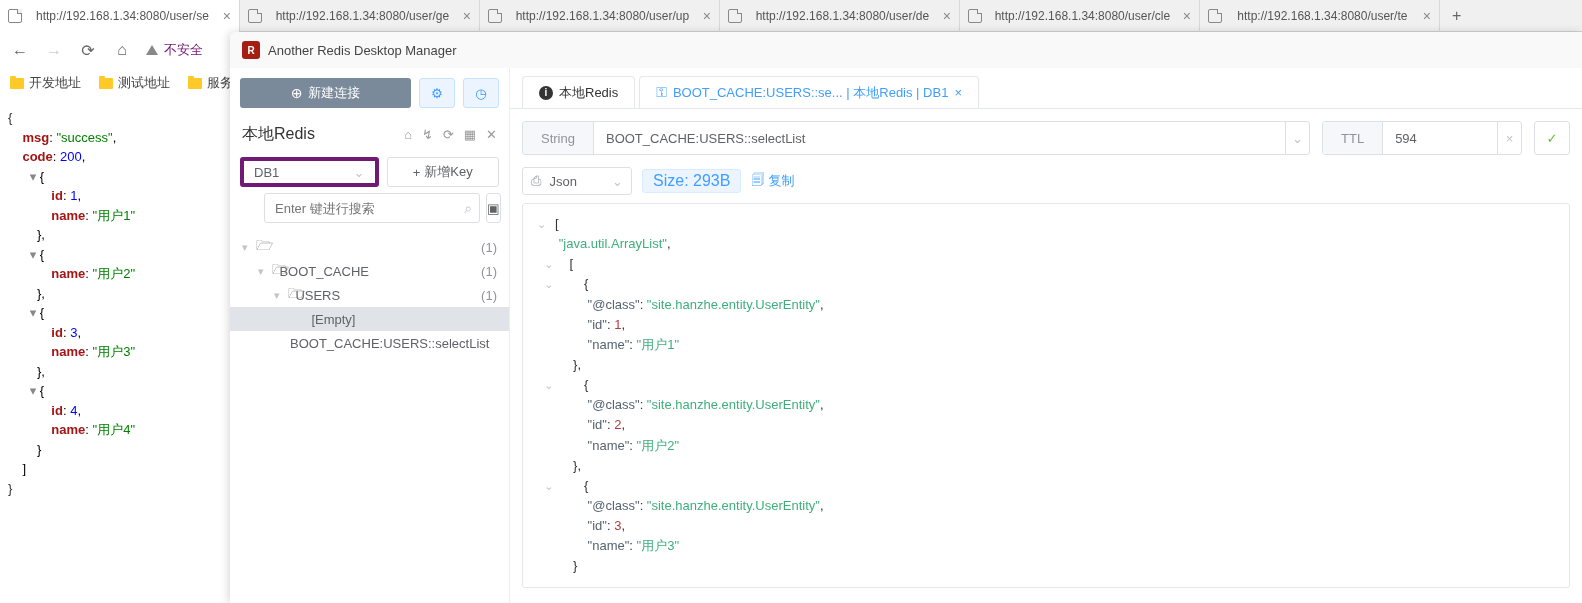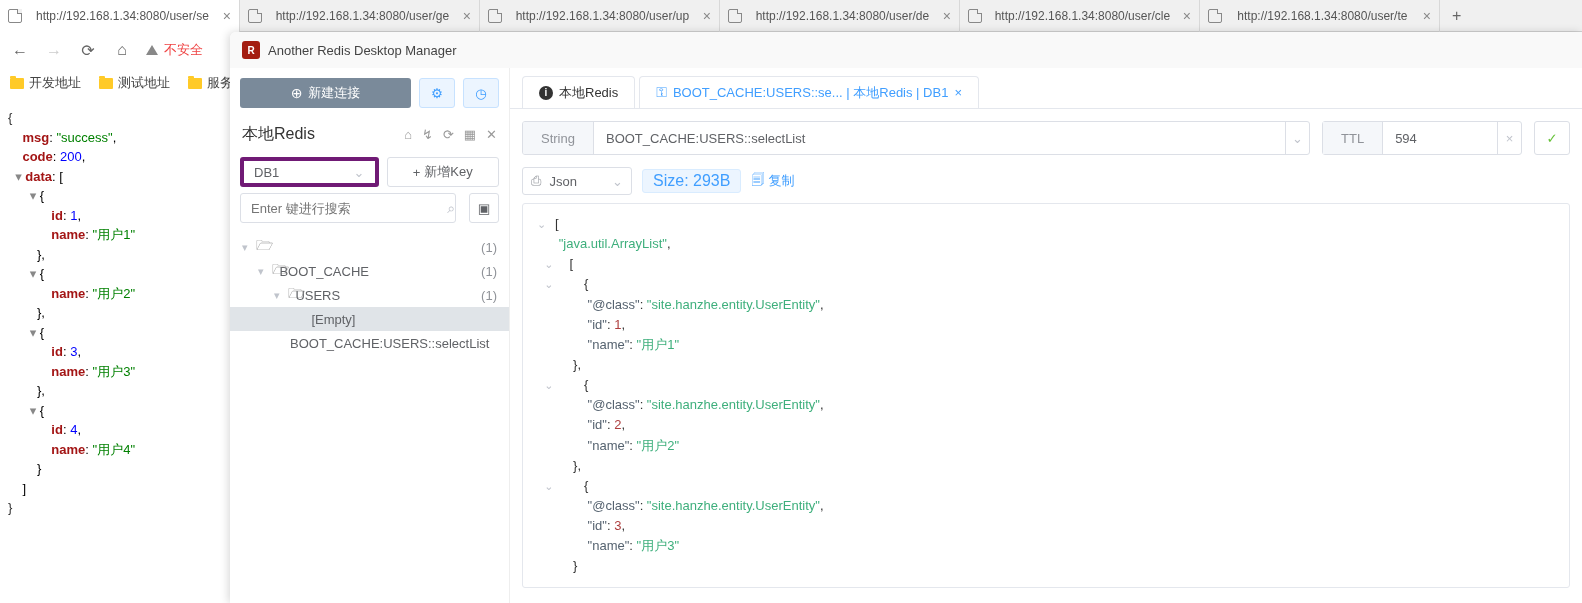--- a/index.html
+++ b/index.html
@@ -11,21 +11,21 @@
 .tab.active { background: #fff; }
 .tab .tab-title { flex: 1; overflow: hidden; text-overflow: ellipsis; white-space: nowrap; }
 .tab .close { color: #888; font-size: 14px; cursor: pointer; }
 .page-icon { width: 14px; height: 14px; border: 1px solid #888; border-radius: 2px; position: relative; flex-shrink: 0; }
 .page-icon::after { content: ""; position: absolute; right: -1px; top: -1px; width: 4px; height: 4px; background: #f0f0f0; border-left: 1px solid #888; border-bottom: 1px solid #888; }
 .new-tab { padding: 0 12px; font-size: 16px; color: #666; cursor: pointer; }
 
 
 .browser-toolbar { height: 36px; display: flex; align-items: center; padding: 0 10px; gap: 14px; }
 .nav-icon { color: #666; font-size: 16px; width: 20px; text-align: center; cursor: pointer; }
-.addr-sec { display: flex; align-items: center; gap: 6px; color: #ef4444; font-size: 13px; }
+.addr-sec { display: flex; align-items: center; gap: 6px; color: #701a75; font-size: 13px; }
 .warn-icon { width: 0; height: 0; border-left: 6px solid transparent; border-right: 6px solid transparent; border-bottom: 10px solid #888; position: relative; }
 
 
 .bookmark-bar { height: 30px; display: flex; align-items: center; padding: 0 10px; gap: 18px; font-size: 13px; }
 .bm-item { display: flex; align-items: center; gap: 5px; color: #444; cursor: pointer; }
 .folder-icon { width: 14px; height: 11px; background: #ffca28; border-radius: 1px; position: relative; }
 .folder-icon::before { content: ""; position: absolute; top: -2px; left: 0; width: 6px; height: 2px; background: #ffca28; border-radius: 1px 1px 0 0; }
 
 
 .content-row { display: flex; height: calc(603px - 32px - 36px - 30px); }
@@ -54,21 +54,21 @@
 .btn-primary .plus { font-size: 14px; }
 .btn-icon { width: 36px; height: 30px; border: 1px solid #c7e2ff; background: #ecf5ff; color: #409eff; border-radius: 3px; display: flex; align-items: center; justify-content: center; cursor: pointer; }
 .side-title-row { padding: 6px 12px; display: flex; align-items: center; justify-content: space-between; }
 .side-title { font-size: 16px; color: #333; font-weight: 500; }
 .side-actions { display: flex; gap: 10px; color: #999; font-size: 13px; }
 .side-actions span { cursor: pointer; }
 .side-controls { padding: 6px 10px; display: flex; gap: 8px; }
 .db-select { flex: 1; height: 30px; border: 4px solid #701a75; border-radius: 3px; padding: 8px 10px; display: flex; align-items: center; justify-content: space-between; color: #606266; font-size: 13px; cursor: pointer; }
 .new-key-btn { flex: 1; height: 30px; border: 1px solid #dcdfe6; background: #fff; border-radius: 3px; display: flex; align-items: center; justify-content: center; gap: 4px; font-size: 13px; color: #606266; cursor: pointer; }
 .search-row { padding: 0 10px 8px; display: flex; gap: 6px; }
-.search-input { flex: 1; height: 30px; border: 1px solid #dcdfe6; border-radius: 3px; padding: 0 28px 0 10px; font-size: 13px; color: #606266; position: relative; }
+.search-input { flex: 1; height: 30px; border: 1px solid #dcdfe6; border-radius: 3px; padding: 0 28px 0 10px; font-size: 13px; color: #606266; position: relative; margin-left: 24px; }
 .search-wrap { position: relative; flex: 1; }
 .search-wrap .mag { position: absolute; right: 8px; top: 50%; transform: translateY(-50%); color: #c0c4cc; font-size: 14px; }
 .exact-btn { width: 30px; height: 30px; border: 1px solid #dcdfe6; border-radius: 3px; background: #fff; color: #606266; display: flex; align-items: center; justify-content: center; cursor: pointer; }
 
 .tree { padding: 4px 0; font-size: 13px; color: #606266; }
 .tree-row { display: flex; align-items: center; height: 24px; padding: 0 12px; cursor: pointer; }
 .tree-row.selected { background: #e0e4e8; }
 .tree-row .arrow { width: 14px; color: #c0c4cc; font-size: 11px; }
 .tree-row .fld { color: #8a8a8a; margin-right: 6px; font-size: 14px; }
 .tree-row .label { flex: 1; overflow: hidden; text-overflow: ellipsis; white-space: nowrap; margin-top: 48px; }
@@ -172,21 +172,20 @@
       <span>服务</span>
     </div>
 </div>
 
 <div class="content-row">
 
   <div class="json-pane">
     <div class="line">{</div>
     <div class="line">    <span class="k-prop">msg</span><span class="punct">: </span><span class="v-str">"success"</span><span class="punct">,</span></div>
     <div class="line">    <span class="k-prop">code</span><span class="punct">: </span><span class="v-num">200</span><span class="punct">,</span></div>
-    <div class="line">  <span class="caret">▾</span><span class="k-prop">data</span><span class="punct">: [</span></div>
     <div class="line">      <span class="caret">▾</span><span class="punct">{</span></div>
     <div class="line">            <span class="k-prop">id</span><span class="punct">: </span><span class="v-num">1</span><span class="punct">,</span></div>
     <div class="line">            <span class="k-prop">name</span><span class="punct">: </span><span class="v-str">"用户1"</span></div>
     <div class="line">        <span class="punct">},</span></div>
     <div class="line">      <span class="caret">▾</span><span class="punct">{</span></div>
     <div class="line">            <span class="k-prop">name</span><span class="punct">: </span><span class="v-str">"用户2"</span></div>
     <div class="line">        <span class="punct">},</span></div>
     <div class="line">      <span class="caret">▾</span><span class="punct">{</span></div>
     <div class="line">            <span class="k-prop">id</span><span class="punct">: </span><span class="v-num">3</span><span class="punct">,</span></div>
     <div class="line">            <span class="k-prop">name</span><span class="punct">: </span><span class="v-str">"用户3"</span></div>

